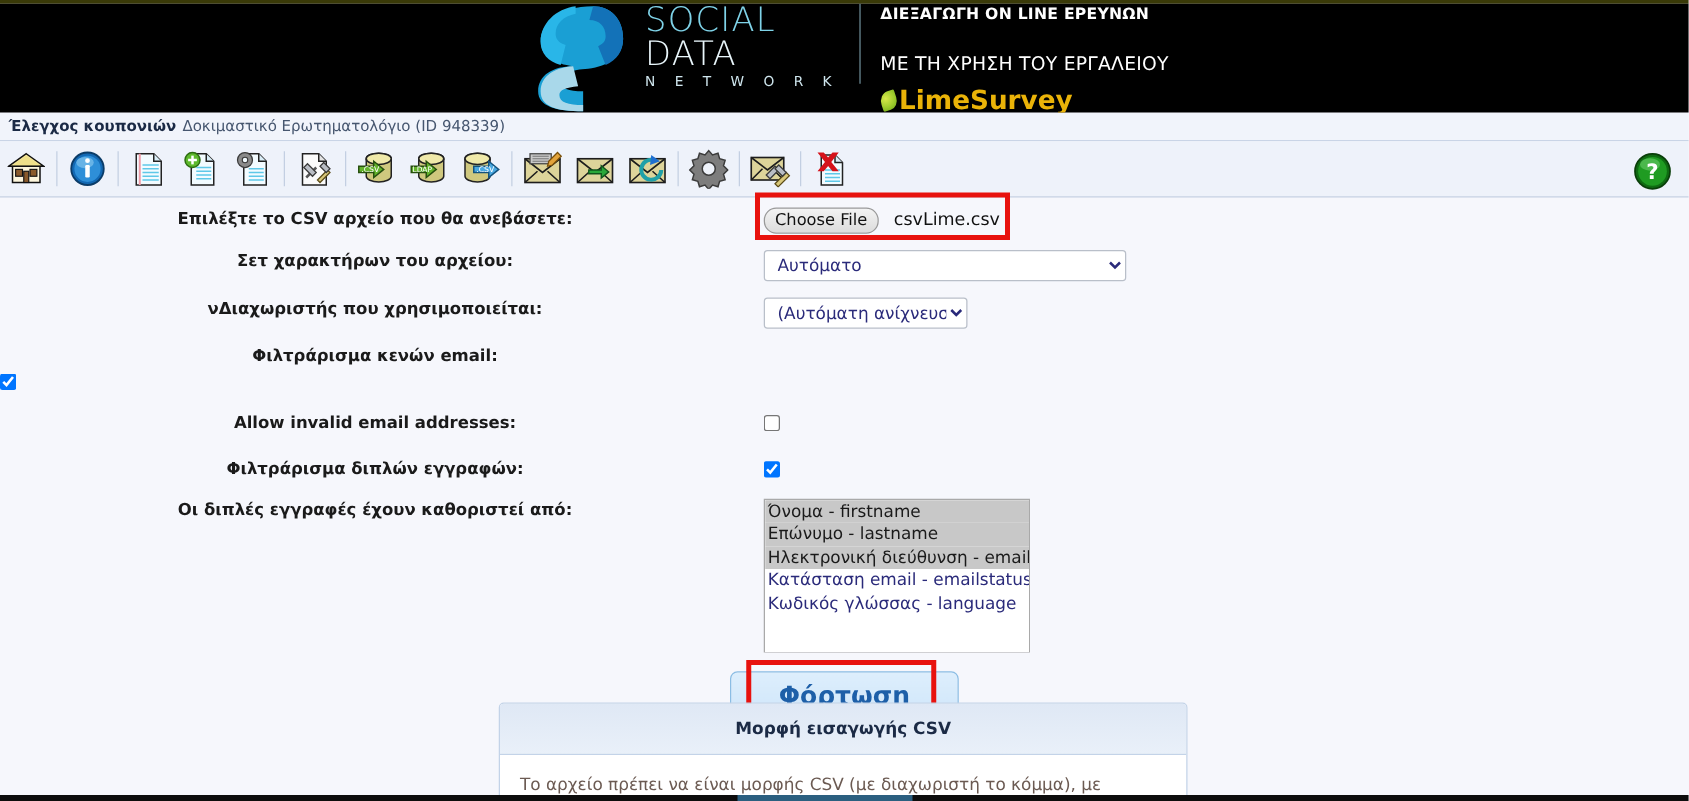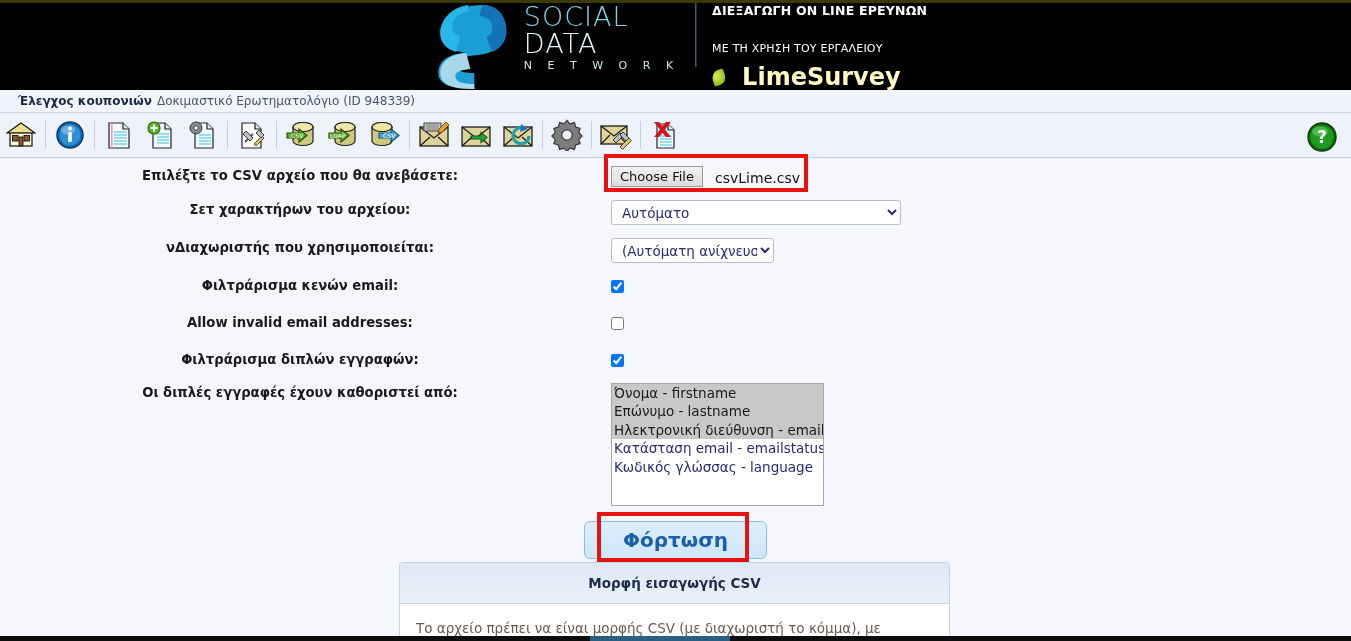--- a/index.html
+++ b/index.html
@@ -68,48 +68,48 @@
     margin: 0 16px;
   }
   .tagline { color: #ffffff; }
   .tagline-l1 {
     font-size: 12.5px;
     font-weight: bold;
     letter-spacing: 0.2px;
     margin-bottom: 24px;
   }
   .tagline-l2 {
-    font-size: 11px;
+    font-size: 15px;
     letter-spacing: 0.2px;
     margin-bottom: 8px;
   }
   .limesurvey {
-    font-size: 24px;
+    font-size: 21px;
     font-weight: bold;
-    color: #fef9c3;
+    color: #eab308;
     display: flex;
     align-items: center;
-    gap: 17px;
+    gap: 2px;
   }
   .lime-leaf {
     display:inline-block;
     width: 13px; height: 15px;
     background: radial-gradient(circle at 35% 35%, #d8e84a 0%, #9ecb2d 55%, #6aa415 100%);
     border-radius: 60% 10% 55% 10%;
     transform: rotate(-18deg);
   }
 
   
   .titlebar {
     height: 22px;
     background: #f1f4fb;
     border-bottom: 1px solid #c9d4e6;
     display: flex;
     align-items: center;
-    padding-left: 18px;
+    padding-left: 7px;
     font-size: 12px;
     color: #3b4a63;
   }
   .titlebar b { color: #1b2a45; font-weight: bold; }
   .titlebar .sub { color: #46566f; margin-left: 5px; font-weight: normal;}
 
   
   .toolbar {
     height: 44px;
     background: #eef2fa;
@@ -158,21 +158,21 @@
   }
 
   .file-row-wrap { position: relative; }
   .choose-file {
     display: inline-block;
     font-family: "DejaVu Sans", "Liberation Sans", sans-serif;
     font-size: 13px;
     padding: 2px 8px;
     background: linear-gradient(#f3f3f3, #dcdcdc);
     border: 1px solid #999;
-    border-radius: 0;
+    border-radius: 10px;
     color: #111;
     cursor: pointer;
   }
   .file-name {
     font-size: 14px;
     color: #111;
     margin-left: 8px;
     vertical-align: middle;
   }
 
@@ -544,21 +544,21 @@
 
     <div class="row">
       <div class="lbl">νΔιαχωριστής που χρησιμοποιείται:</div>
       <div class="fld">
         <select class="narrow">
           <option>(Αυτόματη ανίχνευση)</option>
         </select>
       </div>
     </div>
 
-    <div class="row" style="margin-bottom:17px;">
+    <div class="row" style="margin-bottom:17px;flex-direction:column;">
       <div class="lbl">Φιλτράρισμα κενών email:</div>
       <div class="fld">
         <input type="checkbox" class="cbx" id="cb-blank" checked="" style="">
       </div>
     </div>
 
     <div class="row" style="margin-bottom:17px;">
       <div class="lbl">Allow invalid email addresses:</div>
       <div class="fld">
         <input type="checkbox" class="cbx" id="cb-invalid" style="">

